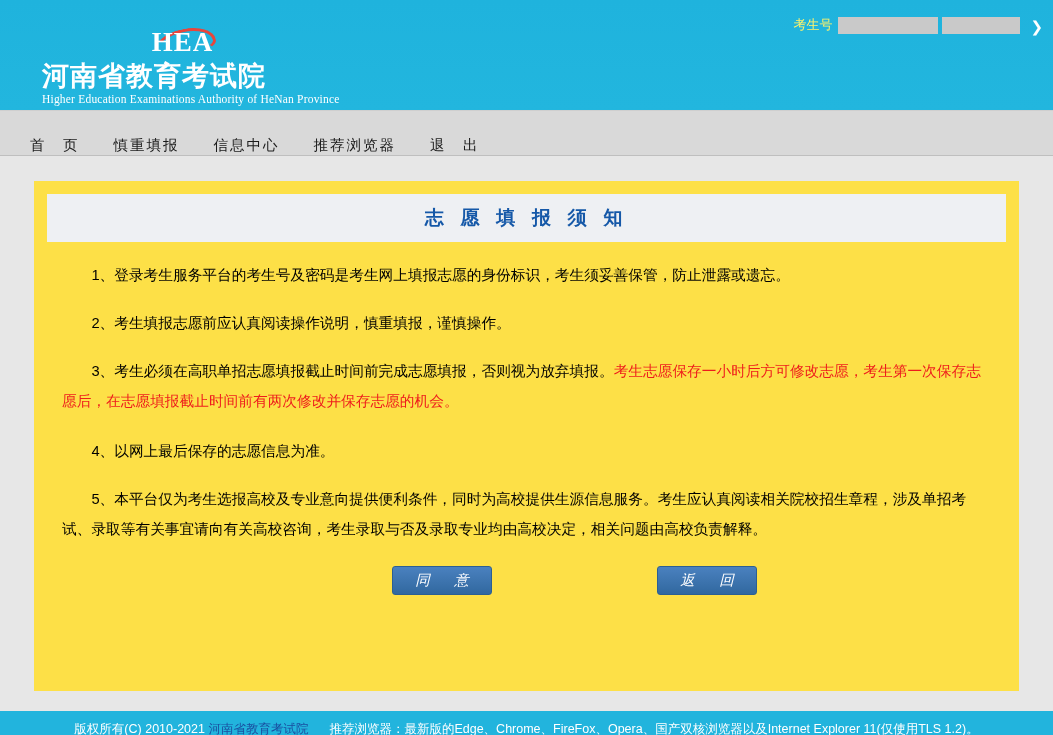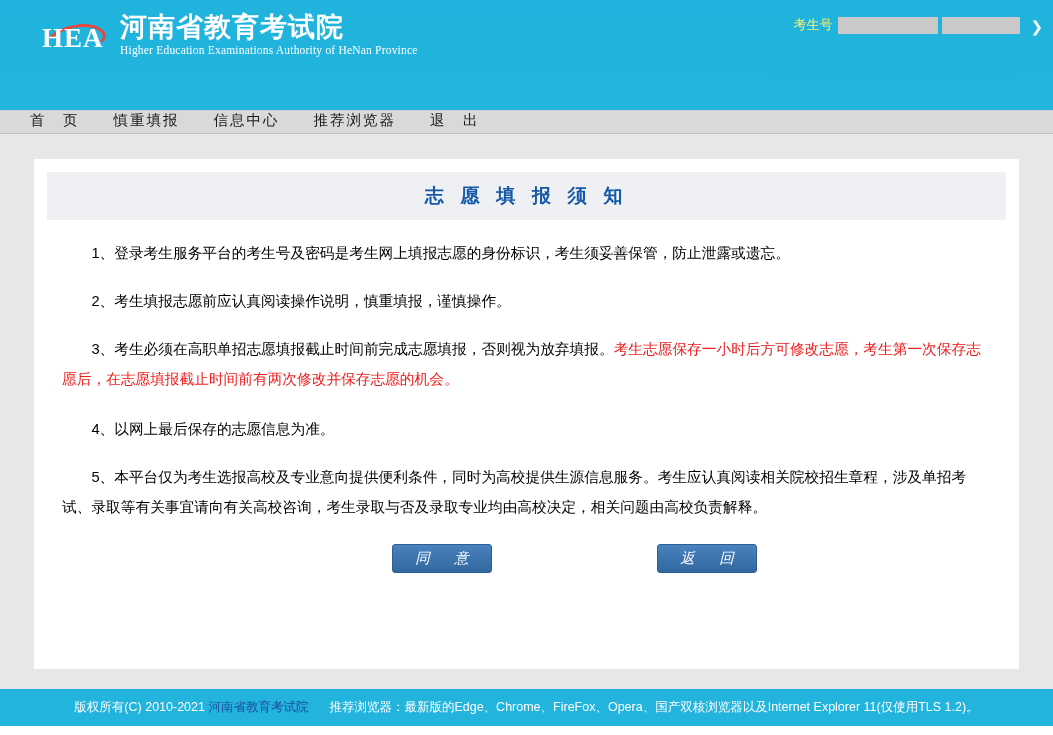--- a/index.html
+++ b/index.html
@@ -19,23 +19,24 @@
   
   .header {
     position: relative;
     width: 1053px;
     height: 110px;
     background: #22b4dd;
     background: linear-gradient(#1fb3dd, #22b6de);
   }
   .logo-block {
     position: absolute;
-    left: 42px; top: 12px;
-    display: flex;
-    align-items: flex-end;
+    left: 42px; top: 23px;
+    display: flex;
+    align-items: center;
+    flex-direction: column;
   }
   .logo-mark {
     position: relative;
     width: 70px; height: 36px;
     margin-top: 2px;
     margin-right: 8px;
   }
   .logo-mark .hea {
     font-family: "Liberation Serif", serif;
     font-weight: bold;
@@ -109,26 +110,26 @@
   }
   .exam-no-caret {
     color: #ffffff;
     font-size: 15px;
     line-height: 15px;
   }
 
   
   .nav {
     width: 1053px;
-    height: 24px;
+    height: 46px;
     background: #d9d9d9;
     border-top: 1px solid #cfcfcf;
     border-bottom: 1px solid #bfbfbf;
     display: flex;
-    align-items: flex-start;
+    align-items: flex-end;
     padding-left: 30px;
   }
   .nav-item {
     font-size: 14.5px;
     color: #1a1a1a;
     margin-right: 34px;
     letter-spacing: 2px;
     cursor: pointer;
     white-space: nowrap;
   }
@@ -136,21 +137,21 @@
   
   .content-area {
     width: 1053px;
     height: 555px;
     background: #e7e7e7;
     padding-top: 25px;
   }
   .panel {
     width: 985px;
     margin: 0 auto;
-    background: #ffffff;
+    background: #fde047;
     min-height: 510px;
     padding: 13px 0 0 0;
   }
   .notice-title-bar {
     margin: 0 13px;
     height: 48px;
     background: #eef0f3;
     display: flex;
     align-items: center;
     justify-content: center;

